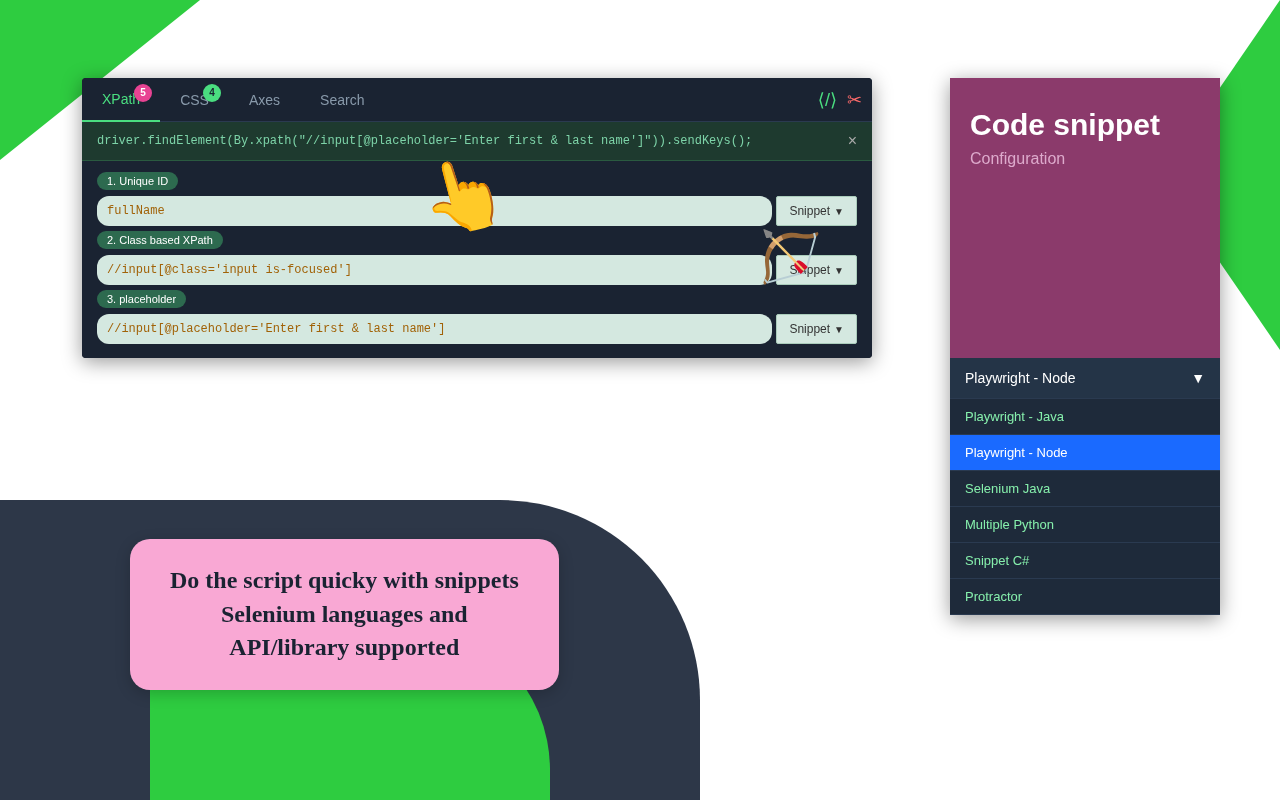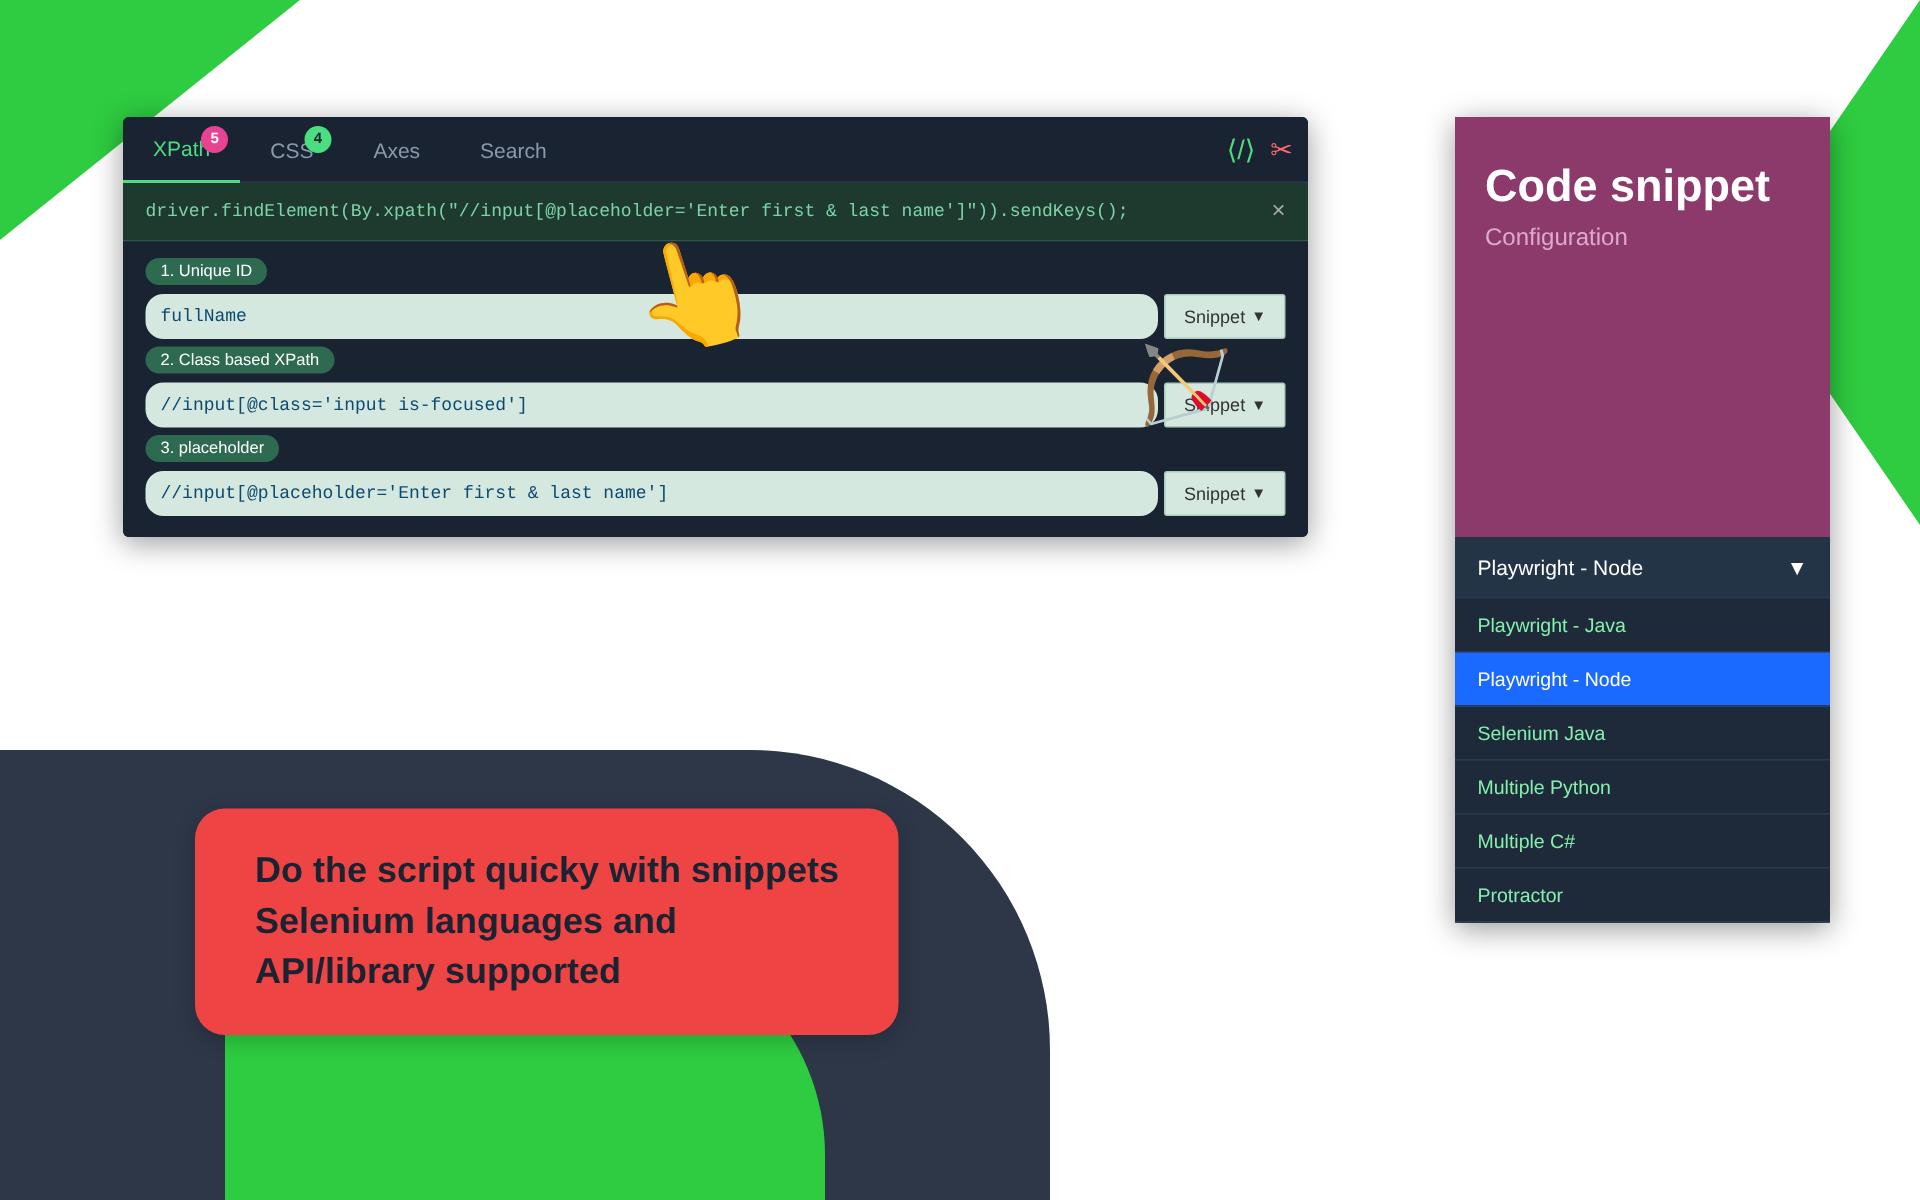--- a/index.html
+++ b/index.html
@@ -167,21 +167,21 @@
       align-items: center;
       gap: 4px;
     }
     .row-input {
       flex: 1;
       background: #d4e8e0;
       border: none;
       padding: 8px 10px;
       font-family: 'Courier New', monospace;
       font-size: 12px;
-      color: #0c4a6e;
+      color: #a16207;
       border-radius: 12px;
     }
     .snippet-btn {
       background: #d4e8e0;
       border: 1px solid #aaccbb;
       padding: 7px 12px;
       font-size: 12px;
       color: #333;
       cursor: pointer;
       border-radius: 2px;
@@ -213,40 +213,41 @@
       transform: scaleX(-1);
       z-index: 5;
       pointer-events: none;
     }
 
     
     .text-bubble {
       position: absolute;
       bottom: 110px;
       left: 130px;
-      background: #ef4444;
+      background: #f9a8d4;
       border-radius: 20px;
       padding: 25px 40px;
       z-index: 5;
-      text-align: left;
+      text-align: center;
       box-shadow: 0 4px 15px rgba(0,0,0,0.2);
+      font-family: Liberation Serif, serif;
     }
     .text-bubble-text {
       color: #1a2332;
       font-size: 24px;
       font-weight: bold;
       line-height: 1.4;
     }
 
     
     .right-panel {
       position: absolute;
       top: 78px;
       right: 60px;
-      width: 250px;
+      width: 270px;
       background: #1a2332;
       border-radius: 4px;
       overflow: visible;
       box-shadow: 0 4px 20px rgba(0,0,0,0.4);
       margin-left: 48px;
     }
     .right-panel-header {
       background: #8b3a6b;
       padding: 30px 20px 15px 20px;
       min-height: 280px;
@@ -396,21 +397,21 @@
         <div class="dropdown-item active">
           <span>Playwright - Node</span>
         </div>
         <div class="dropdown-item">
           <span>Selenium Java</span>
         </div>
         <div class="dropdown-item">
           <span>Multiple Python</span>
         </div>
         <div class="dropdown-item">
-          <span>Multiple C#</span>
+          <span>Snippet C#</span>
         </div>
         <div class="dropdown-item">
           <span>Protractor</span>
         </div>
       </div>
     </div>
   </div>
 
 </div>
 

